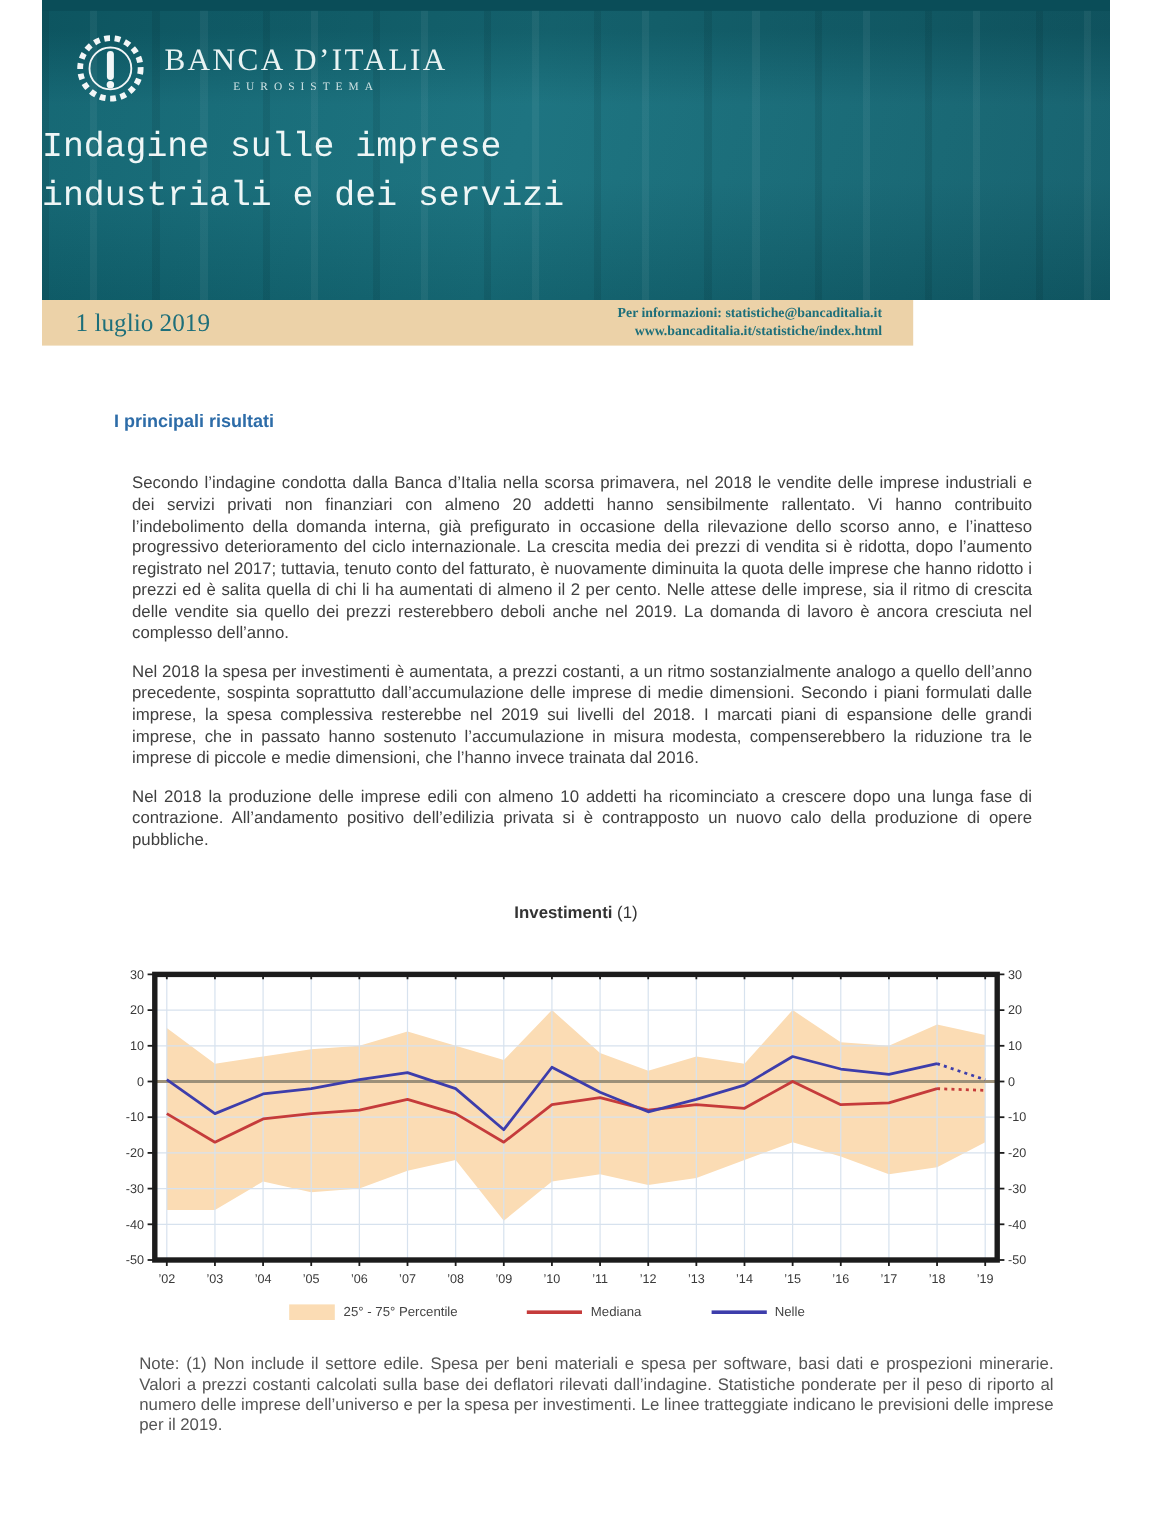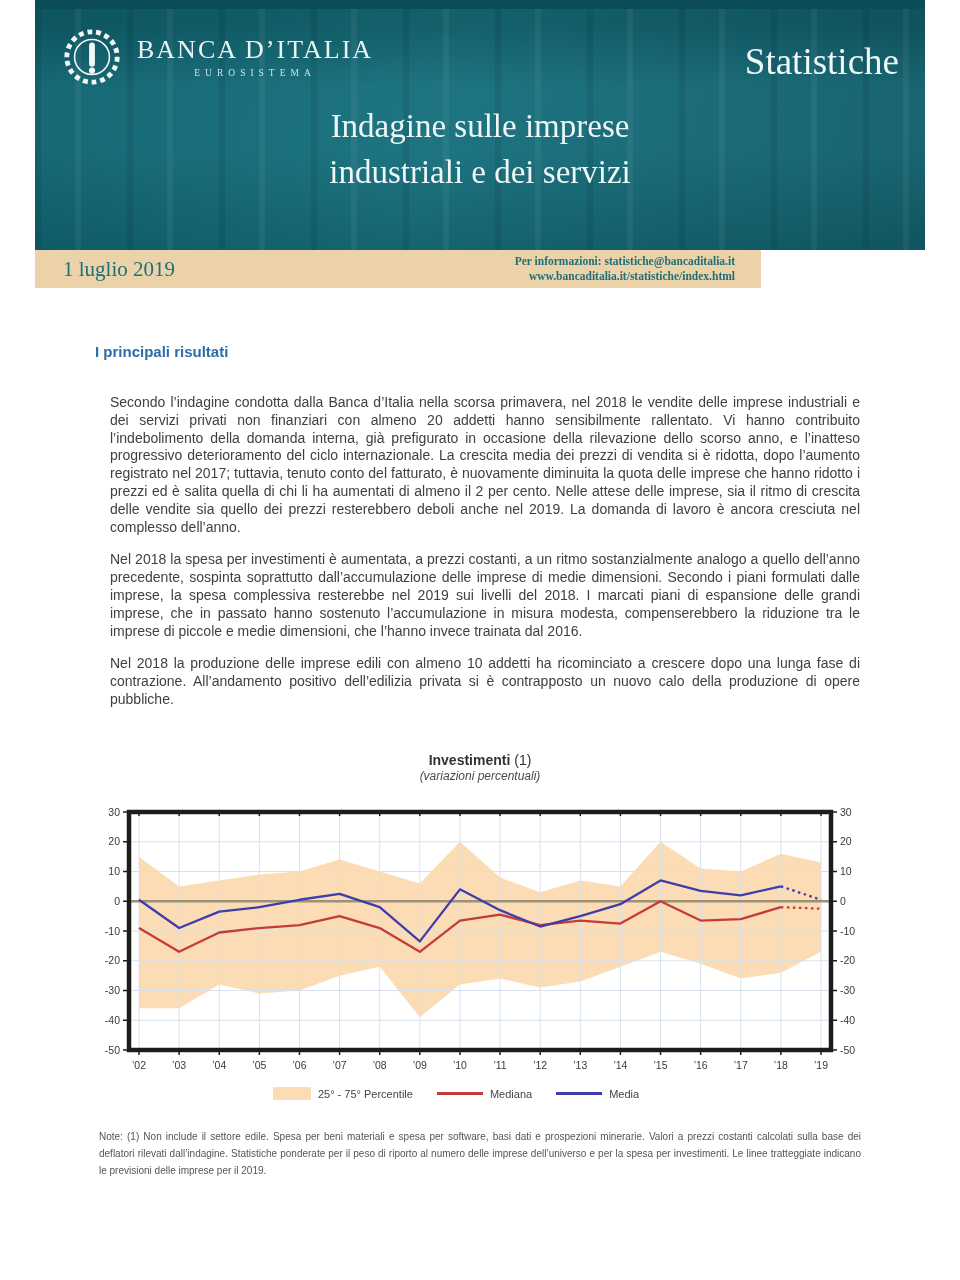--- a/index.html
+++ b/index.html
@@ -14,22 +14,22 @@
     background:
       repeating-linear-gradient(90deg, rgba(0,22,26,0.10) 0 6px, transparent 6px 92px),
       repeating-linear-gradient(90deg, transparent 0 40px, rgba(255,255,255,0.05) 40px 46px, transparent 46px 92px),
       linear-gradient(180deg, rgba(0,0,0,0.14) 0 10%, rgba(255,255,255,0.03) 35% 60%, rgba(0,0,0,0.10) 100%); }
   .header-topstrip { position:absolute; left:0; top:0; width:100%; height:9px; background:#0a4d58; }
   .logo-row { position:absolute; left:26px; top:26px; display:flex; align-items:center; }
   .medallion { width:62px; height:62px; margin-right:14px; opacity:0.95; }
   .bank-name { font-family:"Liberation Serif",serif; font-size:26px; letter-spacing:2px; color:#e9f3f3; line-height:1.1; }
   .eurosistema { font-family:"Liberation Serif",serif; font-size:9.5px; letter-spacing:5px; color:#cfe3e4; margin-top:4px; text-align:center; }
   .statistiche { position:absolute; right:26px; top:40px; font-family:"Liberation Serif",serif; font-size:37px; color:#f0f7f7; }
-  .header-title { position:absolute; left:0; top:103px; width:100%; text-align:center;
-    font-family:Liberation Serif, serif; font-size:33px; line-height:1.4; color:#eef6f6; }
+  .header-title { position:absolute; left:0; top:103px; width:100%; text-align:left;
+    font-family:Liberation Mono, monospace; font-size:29px; line-height:1.4; color:#eef6f6; }
 
   
   .date-bar { position:absolute; left:35px; top:250px; width:726px; height:38px; background:#ecd2a8; }
   .date-text { position:absolute; left:28px; top:7px; font-family:"Liberation Serif",serif; font-size:21px; color:#1e6f7a; }
   .contact { position:absolute; right:26px; top:4px; text-align:right; font-family:"Liberation Serif",serif;
     font-size:11.5px; font-weight:bold; line-height:1.3; color:#1e6f7a; }
   .contact a { color:#1e6f7a; text-decoration:none; display:block; }
 
   
   .section-heading { position:absolute; left:95px; top:343px; font-size:15px; font-weight:bold; color:#2d6ca8; }
@@ -37,28 +37,28 @@
   .paragraphs p { font-size:14px; line-height:17.8px; text-align:justify; color:#404040; margin-bottom:15px; }
 
   
   .chart-title-block { position:absolute; left:0; top:752px; width:960px; text-align:center; }
   .chart-title { font-size:14px; color:#333; }
   .chart-title .t { font-weight:bold; }
   .chart-subtitle { font-size:12px; font-style:italic; color:#4a4a4a; margin-top:1px; }
   .chart-area { position:absolute; left:95px; top:802px; width:770px; height:292px; }
   #chart-svg { width:770px; height:292px; display:block; }
 
-  .legend { position:absolute; left:0; top:1087px; width:888px; display:flex; justify-content:center; align-items:center; gap:24px;padding-left:24px; }
+  .legend { position:absolute; left:0; top:1087px; width:888px; display:flex; justify-content:center; align-items:center; gap:58px;padding-left:24px; }
   .legend-item { display:flex; align-items:center; font-size:11px; color:#444; }
   .swatch { display:inline-block; margin-right:7px; }
   .swatch.band { width:38px; height:13px; }
   .swatch.line { width:46px; height:2.5px; }
 
   
-  .note { position:absolute; left:99px; top:1128px; width:762px; font-size:10px; line-height:17px; text-align:justify; color:#555; }
+  .note { position:absolute; left:116px; top:1128px; width:762px; font-size:14px; line-height:17px; text-align:justify; color:#555; }
   .reference { position:absolute; left:0; top:1192px; width:960px; text-align:center; font-size:14px; font-weight:bold; color:#2d6ca8; }
 </style>
 </head>
 <body>
 
 <div class="page">
 
   <div class="header">
     <div class="header-topstrip"></div>
     <div class="logo-row">
@@ -66,21 +66,20 @@
         <circle cx="32" cy="32" r="26" fill="none" stroke="#ffffff" stroke-width="5" stroke-dasharray="5 4"></circle>
         <circle cx="32" cy="32" r="18" fill="none" stroke="#ffffff" stroke-width="1.6"></circle>
         <rect x="29" y="17" width="6" height="25" rx="3" fill="#ffffff"></rect>
         <circle cx="32" cy="46" r="3.2" fill="#ffffff"></circle>
       </svg>
       <div>
         <div class="bank-name">BANCA D’ITALIA</div>
         <div class="eurosistema">EUROSISTEMA</div>
       </div>
     </div>
-    <div class="statistiche">Statistiche</div>
     <div class="header-title">
       <div>Indagine sulle imprese</div>
       <div>industriali e dei servizi</div>
     </div>
   </div>
 
   <div class="date-bar">
     <div class="date-text">1 luglio 2019</div>
     <div class="contact">
       <a href="#">Per informazioni: statistiche@bancaditalia.it</a>
@@ -93,21 +92,20 @@
     <p>Secondo l’indagine condotta dalla Banca d’Italia nella scorsa primavera, nel 2018 le vendite delle imprese industriali e dei servizi privati non finanziari con almeno 20 addetti hanno sensibilmente rallentato. Vi hanno contribuito l’indebolimento della domanda interna, già prefigurato in occasione della rilevazione dello scorso anno, e l’inatteso progressivo deterioramento del ciclo internazionale. La crescita media dei prezzi di vendita si è ridotta, dopo l’aumento registrato nel 2017; tuttavia, tenuto conto del fatturato, è nuovamente diminuita la quota delle imprese che hanno ridotto i prezzi ed è salita quella di chi li ha aumentati di almeno il 2 per cento. Nelle attese delle imprese, sia il ritmo di crescita delle vendite sia quello dei prezzi resterebbero deboli anche nel 2019. La domanda di lavoro è ancora cresciuta nel complesso dell’anno.</p>
     <p>Nel 2018 la spesa per investimenti è aumentata, a prezzi costanti, a un ritmo sostanzialmente analogo a quello dell’anno precedente, sospinta soprattutto dall’accumulazione delle imprese di medie dimensioni. Secondo i piani formulati dalle imprese, la spesa complessiva resterebbe nel 2019 sui livelli del 2018. I marcati piani di espansione delle grandi imprese, che in passato hanno sostenuto l’accumulazione in misura modesta, compenserebbero la riduzione tra le imprese di piccole e medie dimensioni, che l’hanno invece trainata dal 2016.</p>
     <p>Nel 2018 la produzione delle imprese edili con almeno 10 addetti ha ricominciato a crescere dopo una lunga fase di contrazione. All’andamento positivo dell’edilizia privata si è contrapposto un nuovo calo della produzione di opere pubbliche.</p>
   </div>
 
   <div class="chart-title-block">
     <div class="chart-title">
       <span class="t">Investimenti</span>
       <span>(1)</span>
     </div>
-    <div class="chart-subtitle">(variazioni percentuali)</div>
   </div>
 
   <div class="chart-area">
     <svg id="chart-svg" role="img" viewBox="0 0 770 292">
         <polygon points="44,54.625 84.11764705882354,84.375 124.23529411764706,78.425 164.35294117647058,72.475 204.47058823529412,69.5 244.58823529411765,57.6 284.70588235294116,69.5 324.8235294117647,81.4 364.94117647058823,39.75 405.05882352941177,75.45 445.1764705882353,90.325 485.29411764705884,78.425 525.4117647058823,84.375 565.5294117647059,39.75 605.6470588235294,66.525 645.7647058823529,69.5 685.8823529411765,51.65 726,60.575 726,149.82500000000002 685.8823529411765,170.65 645.7647058823529,176.6 605.6470588235294,161.725 565.5294117647059,149.82500000000002 525.4117647058823,164.70000000000002 485.29411764705884,179.57500000000002 445.1764705882353,185.525 405.05882352941177,176.6 364.94117647058823,182.55 324.8235294117647,215.275 284.70588235294116,164.70000000000002 244.58823529411765,173.625 204.47058823529412,188.5 164.35294117647058,191.475 124.23529411764706,182.55 84.11764705882354,206.35 44,206.35" fill="#fbdcb4"></polygon>
         <g stroke="#d7e2ee" stroke-width="1">
           <line x1="34" y1="218.25" x2="736" y2="218.25"></line>
           <line x1="34" y1="188.5" x2="736" y2="188.5"></line>
           <line x1="34" y1="158.75" x2="736" y2="158.75"></line>
           <line x1="34" y1="129" x2="736" y2="129"></line>
@@ -237,19 +235,19 @@
     <span class="legend-item">
       <span class="swatch band" style="background: rgb(251, 220, 180);"></span>
       <span>25° - 75° Percentile</span>
     </span>
     <span class="legend-item">
       <span class="swatch line" style="background: rgb(197, 59, 59);"></span>
       <span>Mediana</span>
     </span>
     <span class="legend-item">
       <span class="swatch line" style="background: rgb(61, 61, 171);"></span>
-      <span>Media</span>
+      <span>Nelle</span>
     </span>
   </div>
 
   <div class="note">Note: (1) Non include il settore edile. Spesa per beni materiali e spesa per software, basi dati e prospezioni minerarie. Valori a prezzi costanti calcolati sulla base dei deflatori rilevati dall’indagine. Statistiche ponderate per il peso di riporto al numero delle imprese dell’universo e per la spesa per investimenti. Le linee tratteggiate indicano le previsioni delle imprese per il 2019.</div>
 
 </div>
 
 </body></html>

